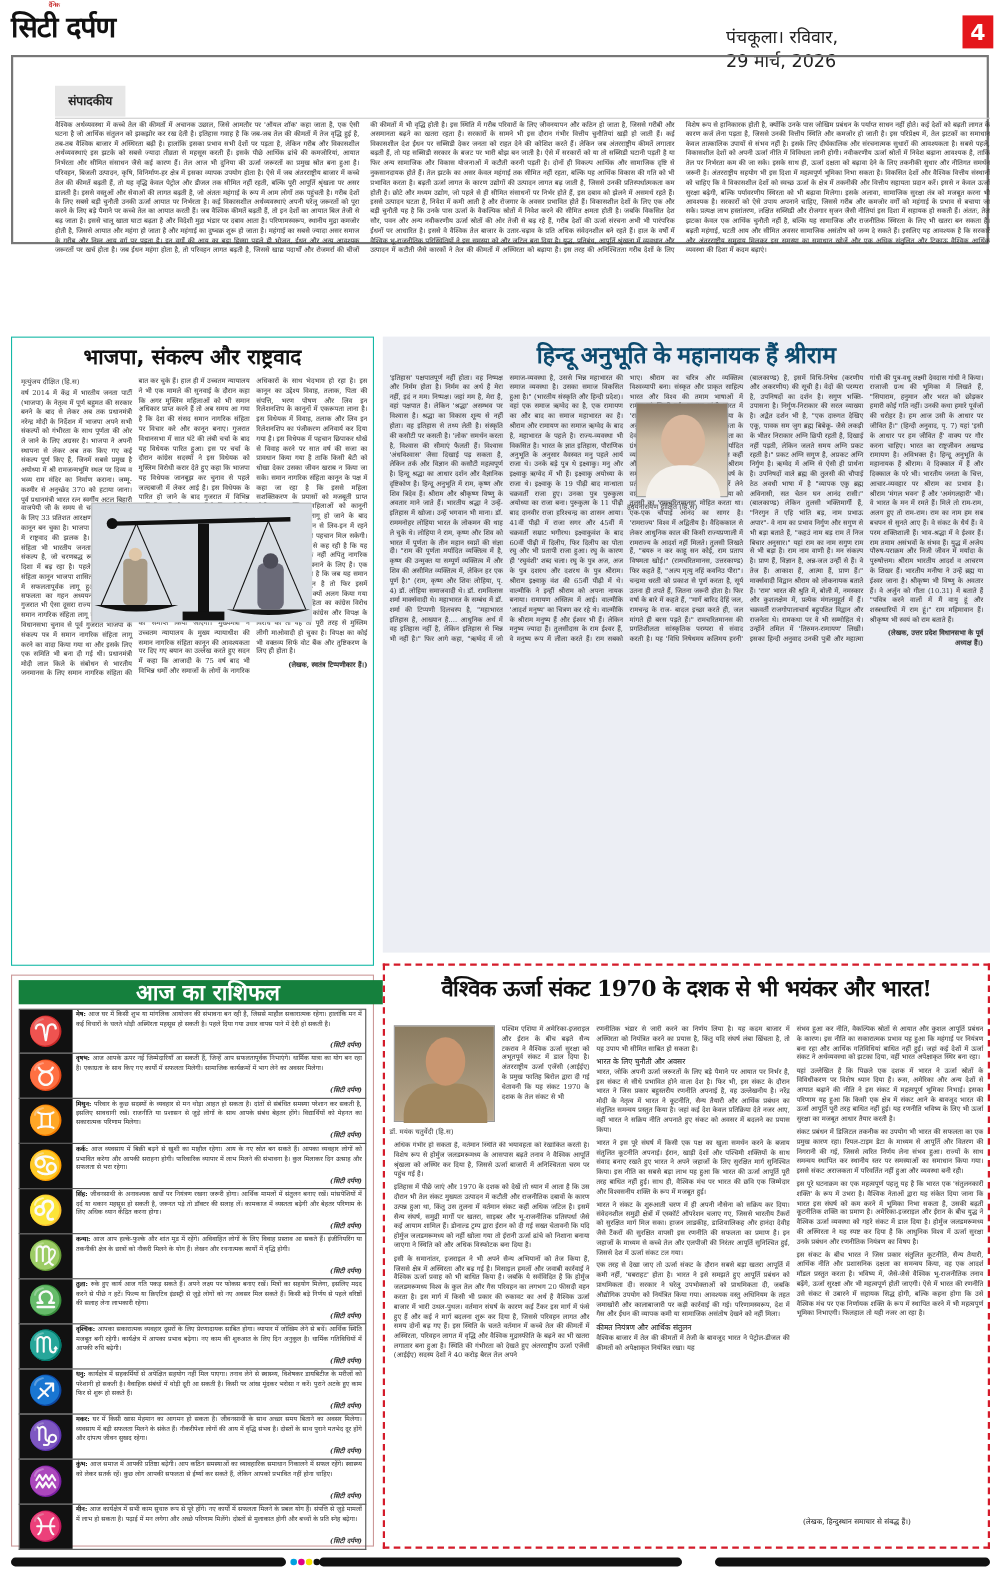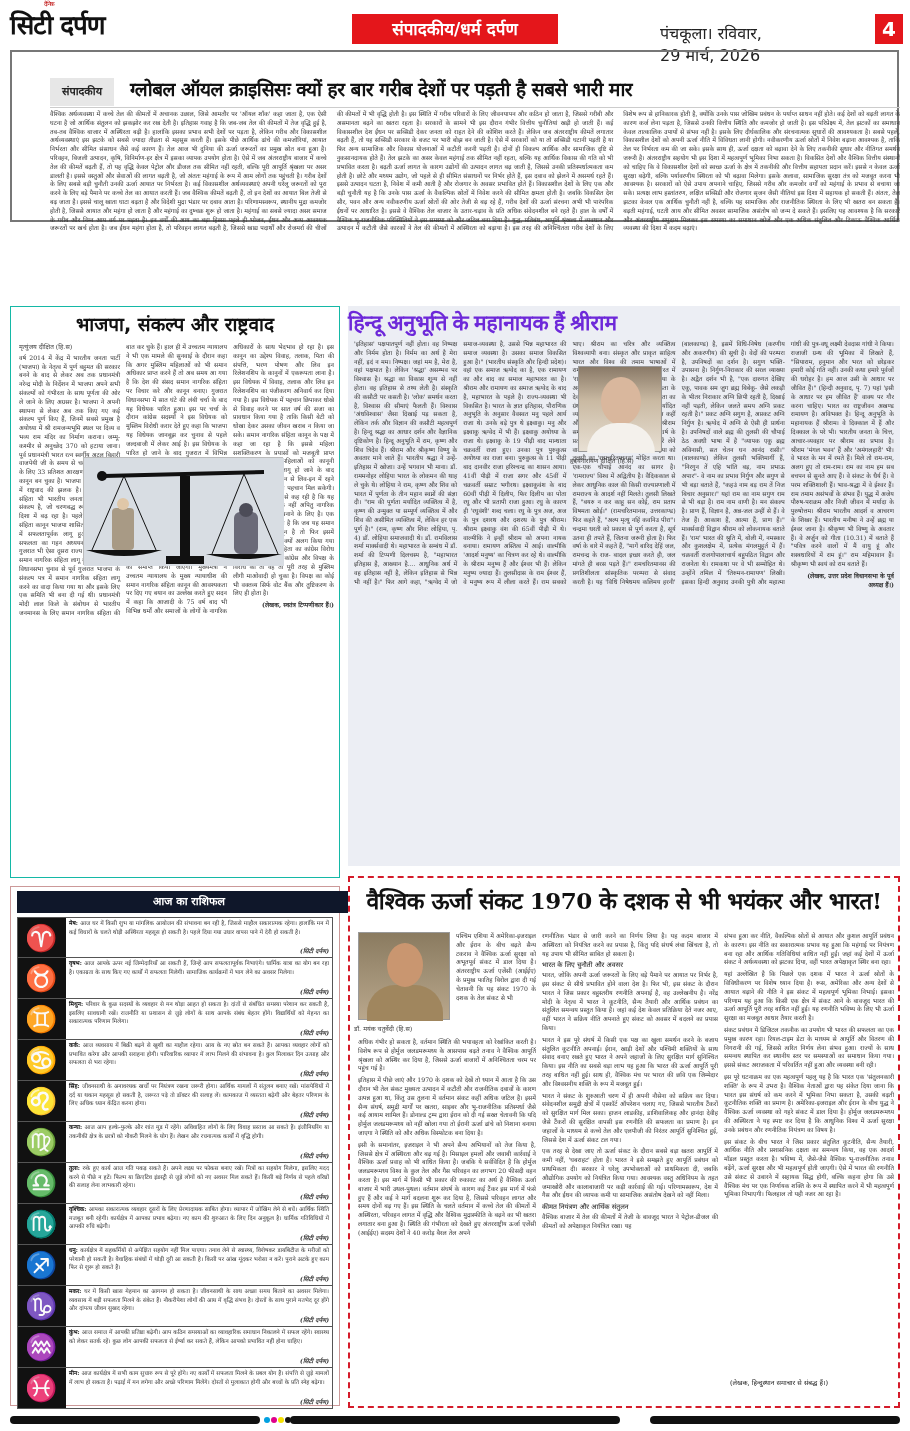--- a/index.html
+++ b/index.html
@@ -17,64 +17,62 @@
 .ed-tag{position:absolute;left:0;top:4px;width:64px;height:28px;background:#e7e7e7;font-family:"DejaVu Sans",sans-serif;font-size:11px;font-weight:bold;line-height:28px;text-align:center}
 .ed-title{position:absolute;left:80px;top:2px;font-family:"DejaVu Sans",sans-serif;font-weight:bold;font-size:19px;color:#111;white-space:nowrap;letter-spacing:-0.5px}
 .cols{position:absolute;column-gap:10px;font-size:6.2px;line-height:8.8px;text-align:justify;color:#333;overflow:hidden}
 .ed-body{left:38px;top:58px;width:850px;height:160px;column-count:3}
 .bjp{left:10px;top:306px;width:330px;height:572px;border:1px solid #14b8a6}
 .bjp-title{position:absolute;left:0;top:4px;width:100%;text-align:center;font-family:"DejaVu Sans",sans-serif;font-weight:bold;font-size:19px;color:#111}
 .byline{font-size:6.4px;color:#444;display:block;margin-bottom:2px}
 .bjp-body{left:8px;top:36px;width:315px;height:528px;column-count:3;column-gap:6px}
 .scale{position:absolute;left:72px;top:150px;width:200px;height:108px;background:#d8dde3;border:1px solid #bbb}
 .shri{left:348px;top:306px;width:552px;height:560px;background:#eceef4;border:none}
-.shri-title{position:absolute;left:0;top:2px;width:100%;font-family:Liberation Serif, serif;font-weight:bold;font-size:21px;color:#6d28d9}
+.shri-title{position:absolute;left:0;top:2px;width:100%;text-align:center;font-family:Liberation Sans, sans-serif;font-weight:bold;font-size:21px;color:#0c4a6e}
 .shri-body{left:6px;top:34px;width:540px;height:520px;column-count:5;column-gap:6px}
 .photo1{position:absolute;left:230px;top:60px;width:84px;height:86px;background:linear-gradient(#8a7a68,#c9b9a2 40%,#e8e0d4);border:1px solid #999}
 .photo1 .head{position:absolute;left:22px;top:10px;width:40px;height:48px;border-radius:50%;background:#d9b79d}
 .photo1 .shirt{position:absolute;left:8px;top:56px;width:68px;height:30px;border-radius:30px 30px 0 0;background:#f4f1ec}
 .cap{position:absolute;font-size:6.4px;color:#444;text-align:left}
 .rashi{left:10px;top:886px;width:330px;height:520px;border:1px solid #c99;background:#fff}
-.rashi-head{position:absolute;left:6px;top:4px;width:344px;height:22px;background:#0f172a;color:#fff;text-align:center;font-family:"DejaVu Sans",sans-serif;font-weight:bold;font-size:11px;line-height:22px}
+.rashi-head{position:absolute;left:6px;top:4px;width:344px;height:22px;background:#15803d;color:#fff;text-align:center;font-family:"DejaVu Sans",sans-serif;font-weight:bold;font-size:20px;line-height:22px}
 .rashi-list{position:absolute;left:6px;top:30px;width:316px}
 .rashi-row{display:flex;height:41px;border:1px solid #555;border-top:none}
 .rashi-row:first-child{border-top:1px solid #555}
 .sign{width:48px;background:#111;color:#e63b10;font-size:26px;text-align:center;line-height:41px;flex-shrink:0}
 .rtext{flex:1;padding:1px 3px;font-size:5.8px;line-height:8.6px;text-align:justify;color:#333;position:relative}
 .rtext b{font-weight:bold;color:#111}
 .rtext .src{position:absolute;right:3px;bottom:1px;font-style:italic;font-weight:bold;font-size:6px}
 .energy{left:348px;top:876px;width:552px;height:532px;border:2px dashed #d41b2a;background:#fff}
-.en-title{position:absolute;left:4px;top:6px;width:540px;text-align:center;font-family:"DejaVu Serif",serif;font-weight:bold;font-size:23px;color:#111;white-space:nowrap;letter-spacing:-0.5px}
+.en-title{position:absolute;left:4px;top:6px;width:540px;text-align:center;font-family:"DejaVu Serif",serif;font-weight:bold;font-size:20px;color:#111;white-space:nowrap;letter-spacing:-0.5px}
 .photo2{position:absolute;left:8px;top:54px;width:92px;height:88px;background:linear-gradient(#8a7b60,#b9a78c);border:1px solid #999}
 .photo2 .head{position:absolute;left:28px;top:10px;width:36px;height:44px;border-radius:50%;background:#c99670}
 .photo2 .suit{position:absolute;left:8px;top:52px;width:76px;height:36px;border-radius:28px 28px 0 0;background:#a0865e}
 .en-col{font-size:6.2px;line-height:8.8px;text-align:justify;color:#333;position:absolute;overflow:hidden}
 .en-col h4{font-family:"DejaVu Sans",sans-serif;font-size:6.8px;font-weight:normal;color:#111;margin:3px 0 1px}
 .en-col p{margin-bottom:3px}
 .credit{position:absolute;font-weight:normal;font-size:6.6px;color:#111}
 .regbar{position:absolute;top:1416px;height:8px;border-radius:4px;background:#111}
 .dot{position:absolute;top:1417px;width:6px;height:6px;border-radius:50%}
 </style>
 </head>
 <body>
 
 <header class="masthead">
   <div class="logo">
     <small>दैनिक</small>
     <span>सिटी दर्पण</span>
   </div>
-  <div class="section-banner">संपादकीय/धर्म दर्पण</div>
   <div class="dateline">पंचकूला। रविवार, 29 मार्च, 2026</div>
   <div class="page-num">4</div>
 </header>
 
 <section class="box editorial">
   <div class="ed-head">
     <div class="ed-tag">संपादकीय</div>
-    <h1 class="ed-title">ग्लोबल ऑयल क्राइसिसः क्यों हर बार गरीब देशों पर पड़ती है सबसे भारी मार</h1>
   </div>
   <div class="cols ed-body">वैश्विक अर्थव्यवस्था में कच्चे तेल की कीमतों में अचानक उछाल, जिसे आमतौर पर 'ऑयल शॉक' कहा जाता है, एक ऐसी घटना है जो आर्थिक संतुलन को झकझोर कर रख देती है। इतिहास गवाह है कि जब-जब तेल की कीमतों में तेज वृद्धि हुई है, तब-तब वैश्विक बाजार में अस्थिरता बढ़ी है। हालांकि इसका प्रभाव सभी देशों पर पड़ता है, लेकिन गरीब और विकासशील अर्थव्यवस्थाएं इस झटके को सबसे ज्यादा तीव्रता से महसूस करती हैं। इसके पीछे आर्थिक ढांचे की कमजोरियां, आयात निर्भरता और सीमित संसाधन जैसे कई कारण हैं। तेल आज भी दुनिया की ऊर्जा जरूरतों का प्रमुख स्रोत बना हुआ है। परिवहन, बिजली उत्पादन, कृषि, विनिर्माण-हर क्षेत्र में इसका व्यापक उपयोग होता है। ऐसे में जब अंतरराष्ट्रीय बाजार में कच्चे तेल की कीमतें बढ़ती हैं, तो यह वृद्धि केवल पेट्रोल और डीजल तक सीमित नहीं रहती, बल्कि पूरी आपूर्ति श्रृंखला पर असर डालती है। इससे वस्तुओं और सेवाओं की लागत बढ़ती है, जो अंततः महंगाई के रूप में आम लोगों तक पहुंचती है। गरीब देशों के लिए सबसे बड़ी चुनौती उनकी ऊर्जा आयात पर निर्भरता है। कई विकासशील अर्थव्यवस्थाएं अपनी घरेलू जरूरतों को पूरा करने के लिए बड़े पैमाने पर कच्चे तेल का आयात करती हैं। जब वैश्विक कीमतें बढ़ती हैं, तो इन देशों का आयात बिल तेजी से बढ़ जाता है। इससे चालू खाता घाटा बढ़ता है और विदेशी मुद्रा भंडार पर दबाव आता है। परिणामस्वरूप, स्थानीय मुद्रा कमजोर होती है, जिससे आयात और महंगा हो जाता है और महंगाई का दुष्चक्र शुरू हो जाता है। महंगाई का सबसे ज्यादा असर समाज के गरीब और निम्न आय वर्ग पर पड़ता है। इन वर्गों की आय का बड़ा हिस्सा पहले ही भोजन, ईंधन और अन्य आवश्यक जरूरतों पर खर्च होता है। जब ईंधन महंगा होता है, तो परिवहन लागत बढ़ती है, जिससे खाद्य पदार्थों और रोजमर्रा की चीजों की कीमतों में भी वृद्धि होती है। इस स्थिति में गरीब परिवारों के लिए जीवनयापन और कठिन हो जाता है, जिससे गरीबी और असमानता बढ़ने का खतरा रहता है। सरकारों के सामने भी इस दौरान गंभीर वित्तीय चुनौतियां खड़ी हो जाती हैं। कई विकासशील देश ईंधन पर सब्सिडी देकर जनता को राहत देने की कोशिश करते हैं। लेकिन जब अंतरराष्ट्रीय कीमतें लगातार बढ़ती हैं, तो यह सब्सिडी सरकार के बजट पर भारी बोझ बन जाती है। ऐसे में सरकारों को या तो सब्सिडी घटानी पड़ती है या फिर अन्य सामाजिक और विकास योजनाओं में कटौती करनी पड़ती है। दोनों ही विकल्प आर्थिक और सामाजिक दृष्टि से नुकसानदायक होते हैं। तेल झटके का असर केवल महंगाई तक सीमित नहीं रहता, बल्कि यह आर्थिक विकास की गति को भी प्रभावित करता है। बढ़ती ऊर्जा लागत के कारण उद्योगों की उत्पादन लागत बढ़ जाती है, जिससे उनकी प्रतिस्पर्धात्मकता कम होती है। छोटे और मध्यम उद्योग, जो पहले से ही सीमित संसाधनों पर निर्भर होते हैं, इस दबाव को झेलने में असमर्थ रहते हैं। इससे उत्पादन घटता है, निवेश में कमी आती है और रोजगार के अवसर प्रभावित होते हैं। विकासशील देशों के लिए एक और बड़ी चुनौती यह है कि उनके पास ऊर्जा के वैकल्पिक स्रोतों में निवेश करने की सीमित क्षमता होती है। जबकि विकसित देश सौर, पवन और अन्य नवीकरणीय ऊर्जा स्रोतों की ओर तेजी से बढ़ रहे हैं, गरीब देशों की ऊर्जा संरचना अभी भी पारंपरिक ईंधनों पर आधारित है। इससे वे वैश्विक तेल बाजार के उतार-चढ़ाव के प्रति अधिक संवेदनशील बने रहते हैं। हाल के वर्षों में वैश्विक भू-राजनीतिक परिस्थितियों ने इस समस्या को और जटिल बना दिया है। युद्ध, प्रतिबंध, आपूर्ति श्रृंखला में व्यवधान और उत्पादन में कटौती जैसे कारकों ने तेल की कीमतों में अस्थिरता को बढ़ाया है। इस तरह की अनिश्चितता गरीब देशों के लिए विशेष रूप से हानिकारक होती है, क्योंकि उनके पास जोखिम प्रबंधन के पर्याप्त साधन नहीं होते। कई देशों को बढ़ती लागत के कारण कर्ज लेना पड़ता है, जिससे उनकी वित्तीय स्थिति और कमजोर हो जाती है। इस परिप्रेक्ष्य में, तेल झटकों का समाधान केवल तात्कालिक उपायों से संभव नहीं है। इसके लिए दीर्घकालिक और संरचनात्मक सुधारों की आवश्यकता है। सबसे पहले, विकासशील देशों को अपनी ऊर्जा नीति में विविधता लानी होगी। नवीकरणीय ऊर्जा स्रोतों में निवेश बढ़ाना आवश्यक है, ताकि तेल पर निर्भरता कम की जा सके। इसके साथ ही, ऊर्जा दक्षता को बढ़ावा देने के लिए तकनीकी सुधार और नीतिगत समर्थन जरूरी है। अंतरराष्ट्रीय सहयोग भी इस दिशा में महत्वपूर्ण भूमिका निभा सकता है। विकसित देशों और वैश्विक वित्तीय संस्थानों को चाहिए कि वे विकासशील देशों को स्वच्छ ऊर्जा के क्षेत्र में तकनीकी और वित्तीय सहायता प्रदान करें। इससे न केवल ऊर्जा सुरक्षा बढ़ेगी, बल्कि पर्यावरणीय स्थिरता को भी बढ़ावा मिलेगा। इसके अलावा, सामाजिक सुरक्षा तंत्र को मजबूत करना भी आवश्यक है। सरकारों को ऐसे उपाय अपनाने चाहिए, जिससे गरीब और कमजोर वर्गों को महंगाई के प्रभाव से बचाया जा सके। प्रत्यक्ष लाभ हस्तांतरण, लक्षित सब्सिडी और रोजगार सृजन जैसी नीतियां इस दिशा में सहायक हो सकती हैं। अंततः, तेल झटका केवल एक आर्थिक चुनौती नहीं है, बल्कि यह सामाजिक और राजनीतिक स्थिरता के लिए भी खतरा बन सकता है। बढ़ती महंगाई, घटती आय और सीमित अवसर सामाजिक असंतोष को जन्म दे सकते हैं। इसलिए यह आवश्यक है कि सरकारें और अंतरराष्ट्रीय समुदाय मिलकर इस समस्या का समाधान खोजें और एक अधिक संतुलित और टिकाऊ वैश्विक आर्थिक व्यवस्था की दिशा में कदम बढ़ाएं।</div>
 </section>
 
 <article class="box bjp">
   <h2 class="bjp-title">भाजपा, संकल्प और राष्ट्रवाद</h2>
   <div class="cols bjp-body">
     <span class="byline">मृत्युंजय दीक्षित (हि.स)</span>
     <span>वर्ष 2014 में केंद्र में भारतीय जनता पार्टी (भाजपा) के नेतृत्व में पूर्ण बहुमत की सरकार बनने के बाद से लेकर अब तक प्रधानमंत्री नरेन्द्र मोदी के निर्देशन में भाजपा अपने सभी संकल्पों को गंभीरता के साथ पूर्णता की ओर ले जाने के लिए अग्रसर है। भाजपा ने अपनी स्थापना से लेकर अब तक किए गए कई संकल्प पूर्ण किए हैं, जिनमें सबसे प्रमुख है अयोध्या में श्री रामजन्मभूमि स्थल पर दिव्य व भव्य राम मंदिर का निर्माण कराना। जम्मू-कश्मीर से अनुच्छेद 370 को हटाया जाना। पूर्व प्रधानमंत्री भारत रत्न स्वर्गीय अटल बिहारी वाजपेयी जी के समय से चल रहा महिलाओं के लिए 33 प्रतिशत आरक्षण का विधेयक भी कानून बन चुका है। भाजपा के सभी संकल्पों में राष्ट्रवाद की झलक है। समान नागरिक संहिता भी भारतीय जनता पार्टी का एक संकल्प है, जो चरणबद्ध रूप से सिद्धि की दिशा में बढ़ रहा है। पहले समान नागरिक संहिता कानून भाजपा शासित राज्य उत्तराखंड में सफलतापूर्वक लागू हुआ अब उसकी सफलता का गहन अध्ययन करने के बाद गुजरात भी ऐसा दूसरा राज्य बन गया है जहां समान नागरिक संहिता लागू की गई है। विगत विधानसभा चुनाव से पूर्व गुजरात भाजपा के संकल्प पत्र में समान नागरिक संहिता लागू करने का वादा किया गया था और इसके लिए एक समिति भी बना दी गई थी। प्रधानमंत्री मोदी लाल किले के संबोधन से भारतीय जनमानस के लिए समान नागरिक संहिता की बात कर चुके हैं। हाल ही में उच्चतम न्यायालय ने भी एक मामले की सुनवाई के दौरान कहा कि अगर मुस्लिम महिलाओं को भी समान अधिकार प्राप्त करने हैं तो अब समय आ गया है कि देश की संसद समान नागरिक संहिता पर विचार करे और कानून बनाए। गुजरात विधानसभा में सात घंटे की लंबी चर्चा के बाद यह विधेयक पारित हुआ। इस पर चर्चा के दौरान कांग्रेस सदस्यों ने इस विधेयक को मुस्लिम विरोधी करार देते हुए कहा कि भाजपा यह विधेयक जानबूझ कर चुनाव से पहले जल्दबाजी में लेकर आई है। इस विधेयक के पारित हो जाने के बाद गुजरात में विभिन्न जातियों, धर्मों और सम्प्रदायों के लिए लोगों के लिए विवाह, तलाक, पिता की संपत्ति में महिलाओं की हिस्सेदारी और लिव-इन रिलेशनशिप को लेकर समान नागरिक संहिता कानून लागू हो जाएगा। विधानसभा में समान नागरिक संहिता विधेयक प्रस्तुत करते समय मुख्यमंत्री भूपेंद्र पटेल ने कहा कि इसका मुख्य उद्देश्य विभिन्न वर्गों और धर्मों के बीच कानूनी भेदभाव को समाप्त करना है। उन्होंने बताया कि अनुसूचित जनजातियों के पुरुषों और महिलाओं पर यह कानून लागू नहीं होगा लेकिन मुस्लिम समुदाय के लिए पर्सनल लॉ को समाप्त किया जाएगा। मुख्यमंत्री ने उच्चतम न्यायालय के मुख्य न्यायाधीश की समान नागरिक संहिता कानून की आवश्यकता पर दिए गए बयान का उल्लेख करते हुए सदन में कहा कि आजादी के 75 वर्ष बाद भी विभिन्न धर्मों और समाजों के लोगों के नागरिक अधिकारों के साथ भेदभाव हो रहा है। इस कानून का उद्देश्य विवाह, तलाक, पिता की संपत्ति, भरण पोषण और लिव इन रिलेशनशिप के कानूनों में एकरूपता लाना है। इस विधेयक में विवाह, तलाक और लिव इन रिलेशनशिप का पंजीकरण अनिवार्य कर दिया गया है। इस विधेयक में पहचान छिपाकर धोखे से विवाह करने पर सात वर्ष की सजा का प्रावधान किया गया है ताकि किसी बेटी को धोखा देकर उसका जीवन खराब न किया जा सके। समान नागरिक संहिता कानून के पक्ष में कहा जा रहा है कि इससे महिला सशक्तिकरण के प्रयासों को मजबूती प्राप्त होगी। यह मुस्लिम महिलाओं को कानूनी सुरक्षा देगा। कानून लागू हो जाने के बाद इसके लागू होने के दिन से लिव-इन में रहने वाली महिलाओं को भी पहचान मिल सकेगी। सरकार यह स्पष्ट रूप से कह रही है कि यह किसी धर्म के खिलाफ नहीं अपितु नागरिक अधिकारों को समान बनाने के लिए है। एक प्रश्न यह उठाया जा रहा है कि जब यह समान नागरिक संहिता कानून है तो फिर इसमें आदिवासी समाज को क्यों अलग किया गया है? समान नागरिक संहिता का कांग्रेस विरोध कर रही है। रही बात कांग्रेस और विपक्ष के विरोध की तो वह तो पूरी तरह से मुस्लिम लीगी माओवादी हो चुका है। विपक्ष का कोई भी वक्तव्य सिर्फ वोट बैंक और तुष्टिकरण के लिए ही होता है।</span>
     <span style="display:block;text-align:right;font-weight:bold;margin-top:3px">(लेखक, स्वतंत्र टिप्पणीकार हैं।)</span>

